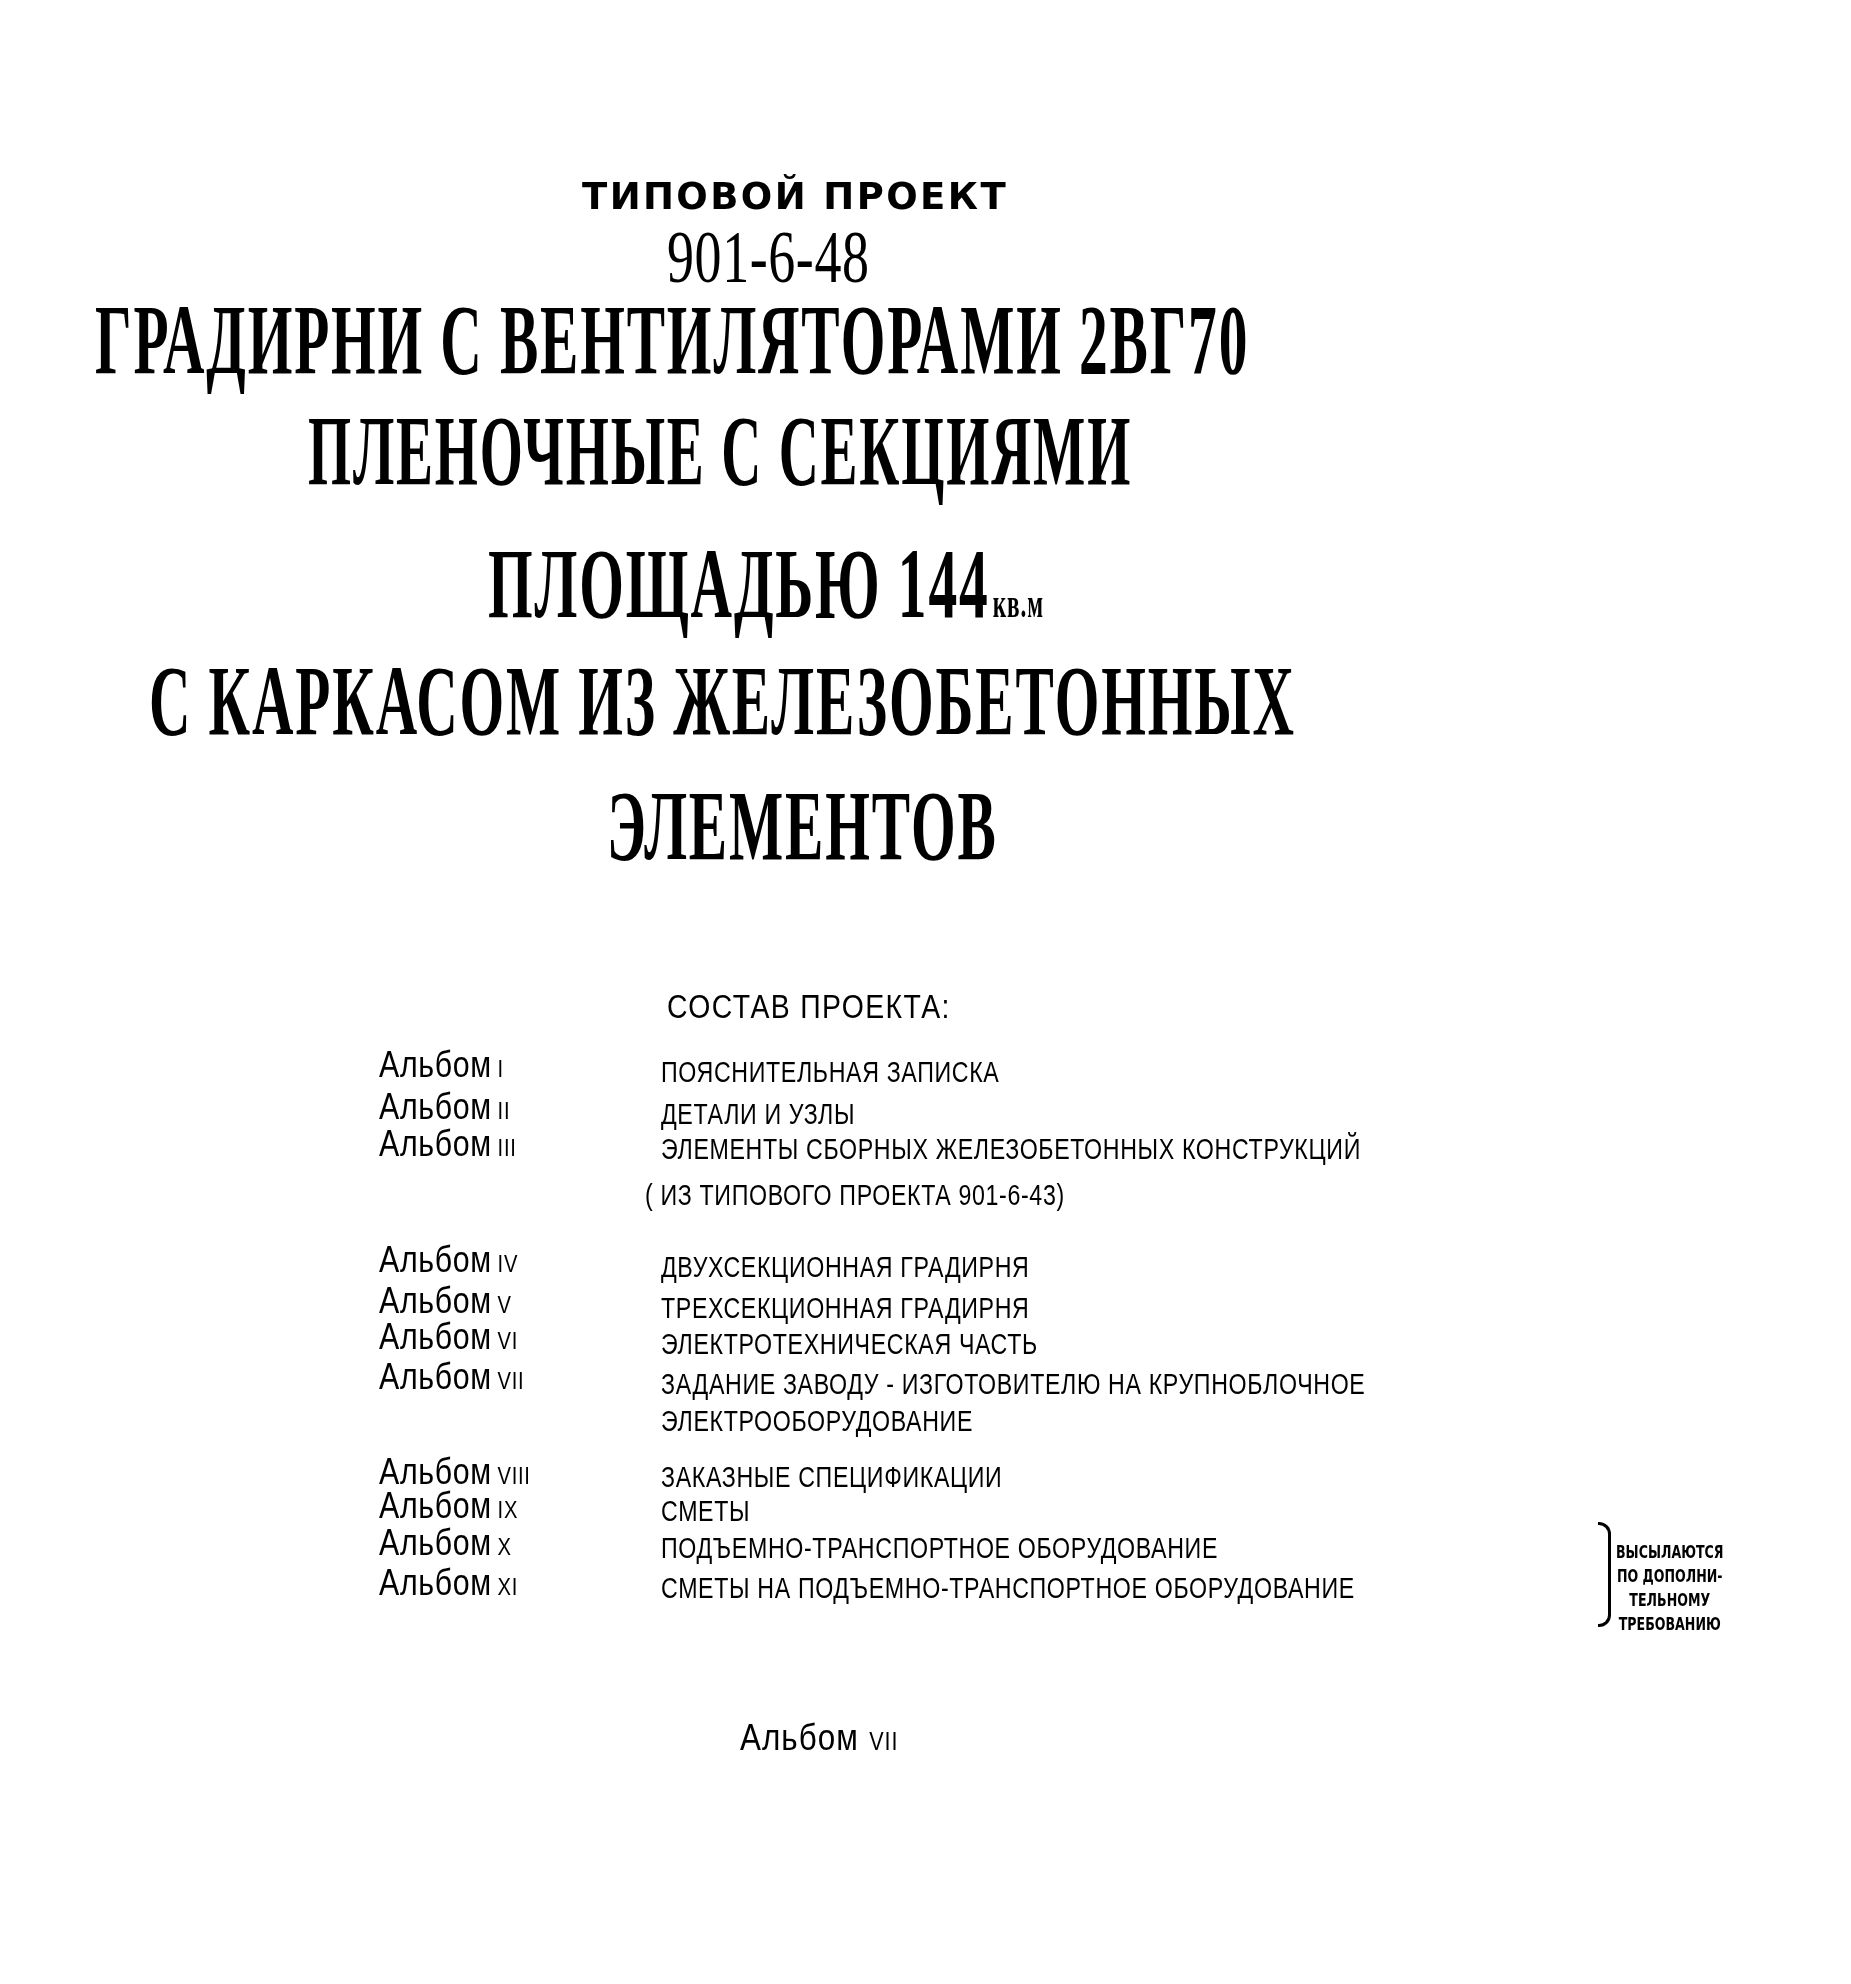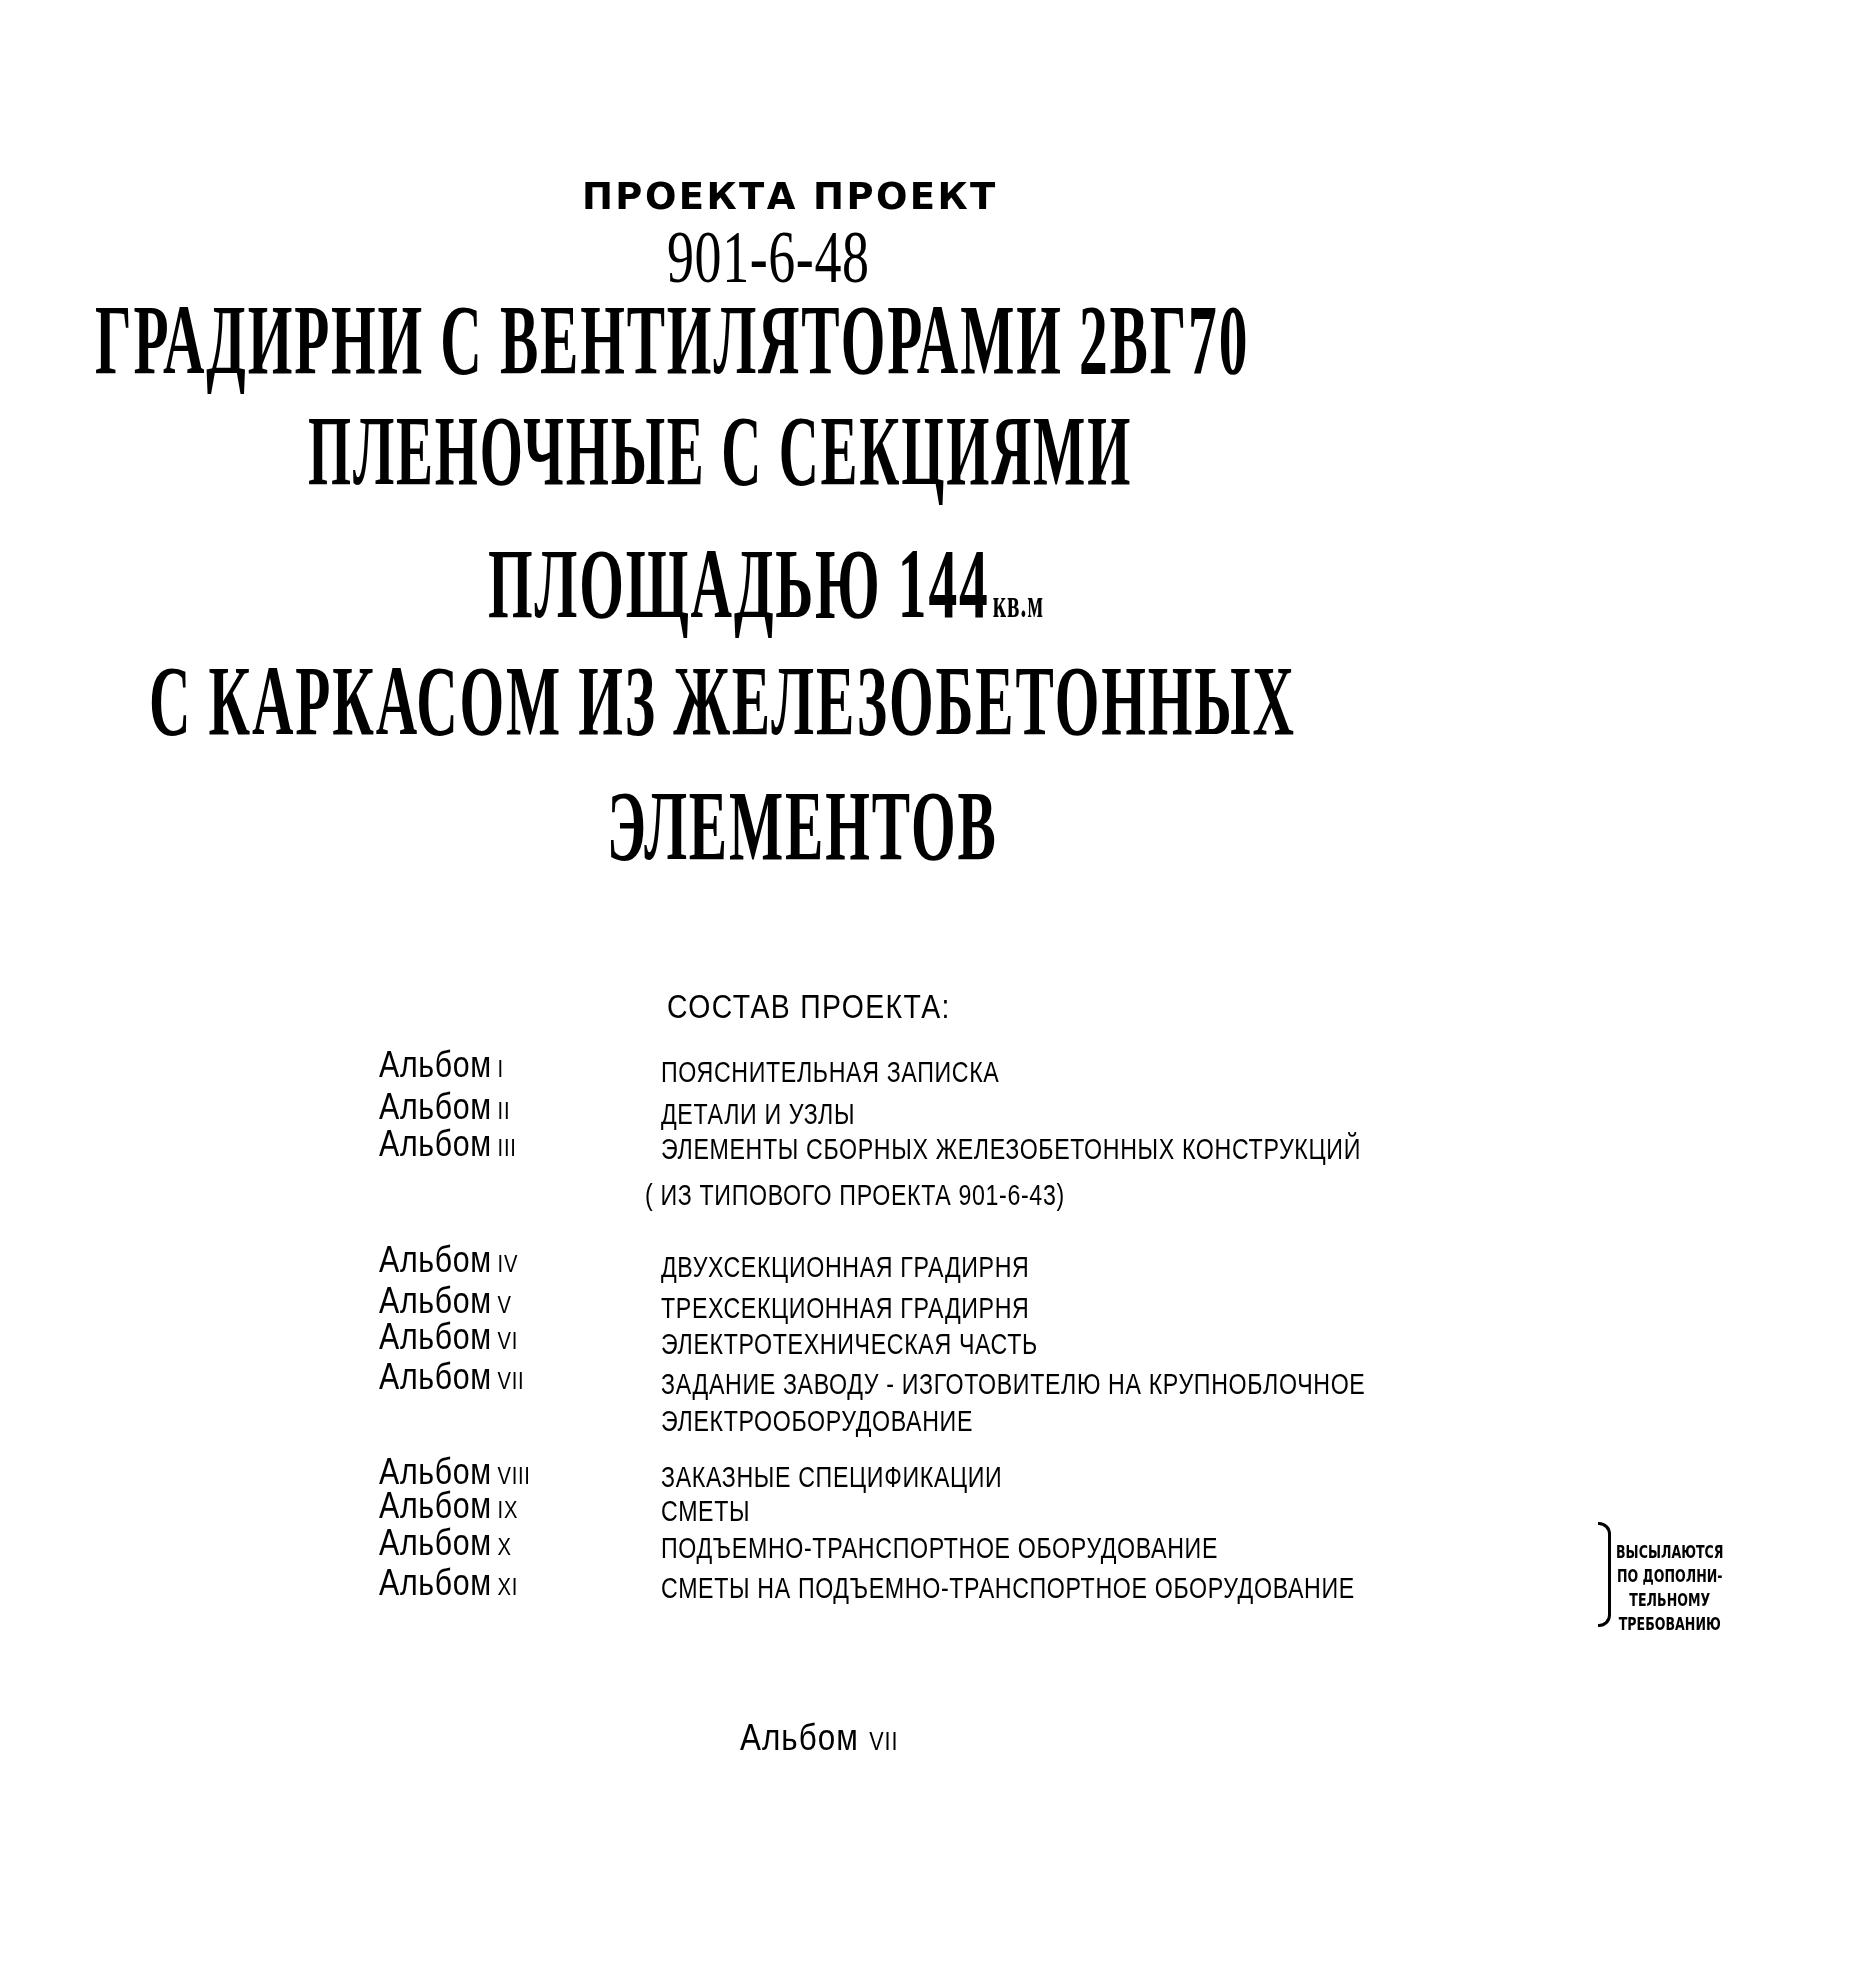--- a/index.html
+++ b/index.html
@@ -105,21 +105,21 @@
       letter-spacing: 1.2px;
     }
     .current-album .num {
       font-size: 25.4px;
       margin-left: 12px;
     }
   </style>
 </head>
 <body>
 
-<div class="abs series">ПРОЕКТА ПРОЕКТ</div>
+<div class="abs series">ТИПОВОЙ ПРОЕКТ</div>
 <div class="abs code">901-6-48</div>
 
 <div class="abs title-line t1">ГРАДИРНИ С ВЕНТИЛЯТОРАМИ 2ВГ70</div>
 <div class="abs title-line t2">ПЛЕНОЧНЫЕ С СЕКЦИЯМИ</div>
 <div class="abs title-line t3">
   <span>ПЛОЩАДЬЮ 144</span><span class="unit">кв.м</span>
 </div>
 <div class="abs title-line t4">С КАРКАСОМ ИЗ ЖЕЛЕЗОБЕТОННЫХ</div>
 <div class="abs title-line t5">ЭЛЕМЕНТОВ</div>
 

